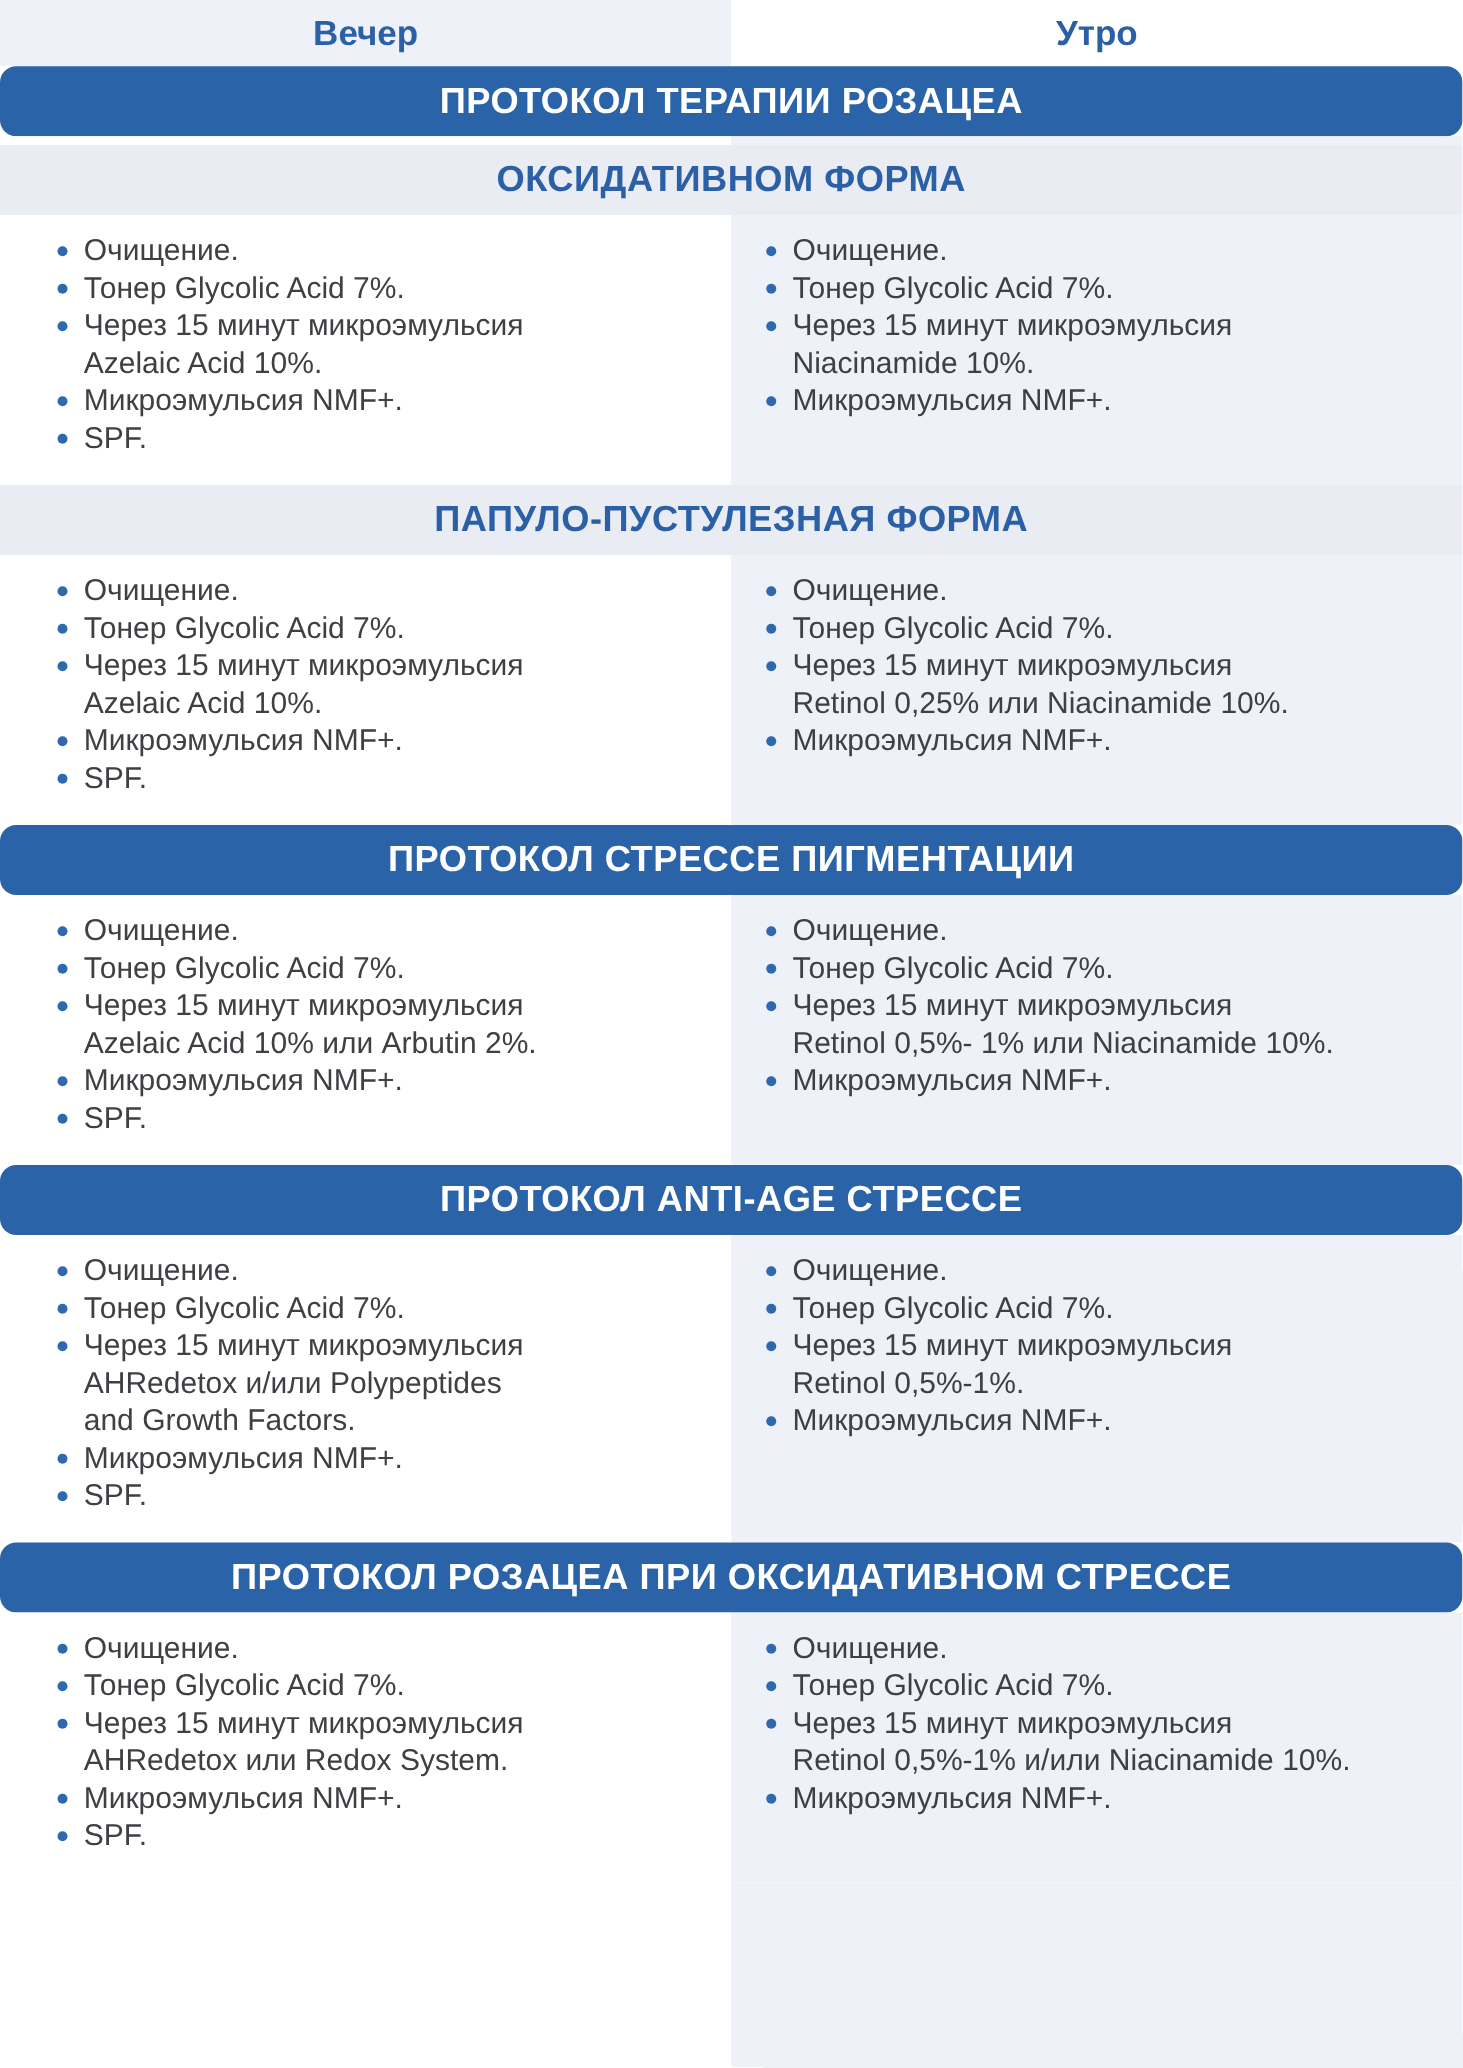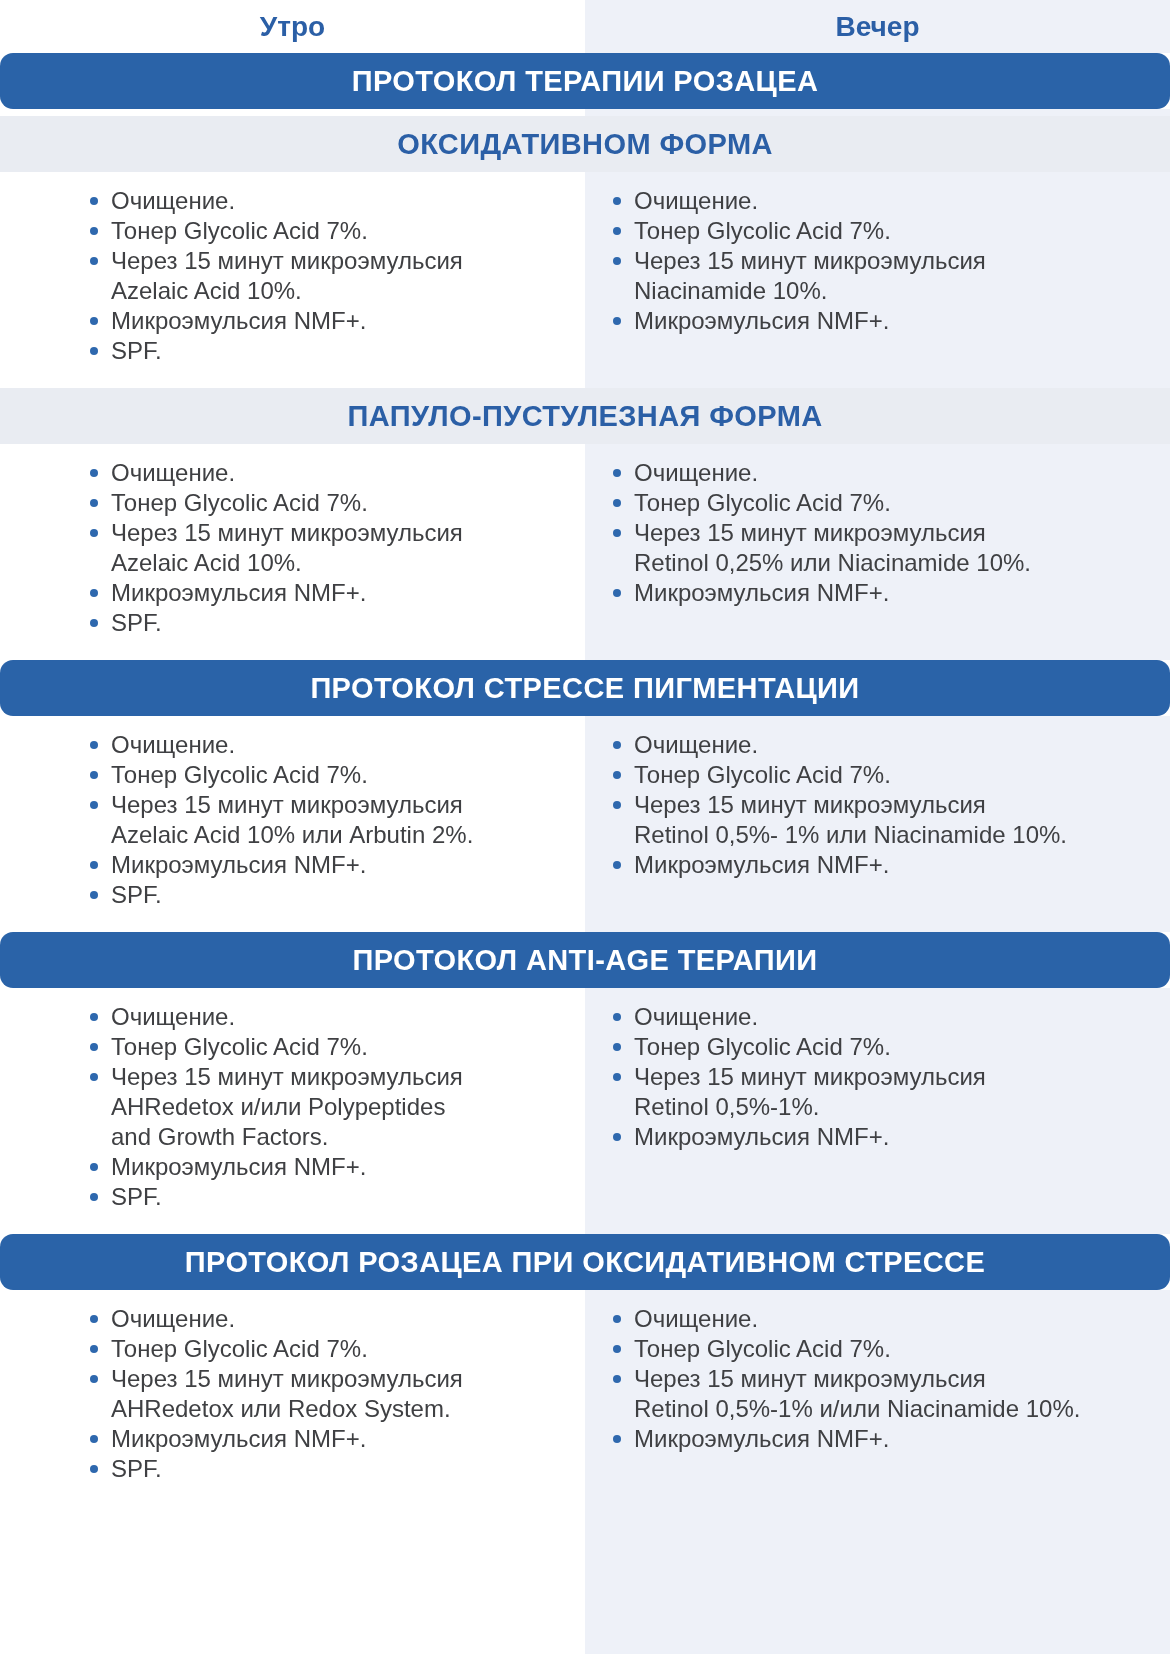--- a/index.html
+++ b/index.html
@@ -66,21 +66,21 @@
     letter-spacing: 0.4px;
     text-align: center;
   }
 
   .gap { height: 7px; }
 
   
   ul.steps {
     list-style: none;
     margin: 0;
-    padding: 14px 12px 22px 90px;
+    padding: 14px 12px 22px 46px;
   }
   .cell.right ul.steps { padding-left: 28px; }
   ul.steps li {
     display: flex;
     font-size: 24px;
     line-height: 30px;
     color: #3f4043;
   }
   .bullet {
     flex: none;
@@ -92,25 +92,25 @@
   }
   .li-text { white-space: pre-line; }
 
   .filler { flex: 1 1 auto; display: flex; }
   .filler .cell { height: auto; }
 </style>
 </head>
 <body>
 
 <div class="row col-headers">
+  <div class="cell right">
+    <span class="col-title">Вечер</span>
+  </div>
   <div class="cell left">
     <span class="col-title">Утро</span>
-  </div>
-  <div class="cell right">
-    <span class="col-title">Вечер</span>
   </div>
 </div>
 
 <div class="banner">ПРОТОКОЛ ТЕРАПИИ РОЗАЦЕА</div>
 
 <div class="row gap">
   <div class="cell left"></div>
   <div class="cell right"></div>
 </div>
 
@@ -260,21 +260,21 @@
 Retinol 0,5%- 1% или Niacinamide 10%.</span>
         </li>
         <li>
           <span class="bullet"></span>
           <span class="li-text">Микроэмульсия NMF+.</span>
         </li>
       </ul>
   </div>
 </div>
 
-<div class="banner">ПРОТОКОЛ ANTI-AGE ТЕРАПИИ</div>
+<div class="banner">ПРОТОКОЛ ANTI-AGE СТРЕССЕ</div>
 
 <div class="row">
   <div class="cell left">
     <ul class="steps">
         <li>
           <span class="bullet"></span>
           <span class="li-text">Очищение.</span>
         </li>
         <li>
           <span class="bullet"></span>

